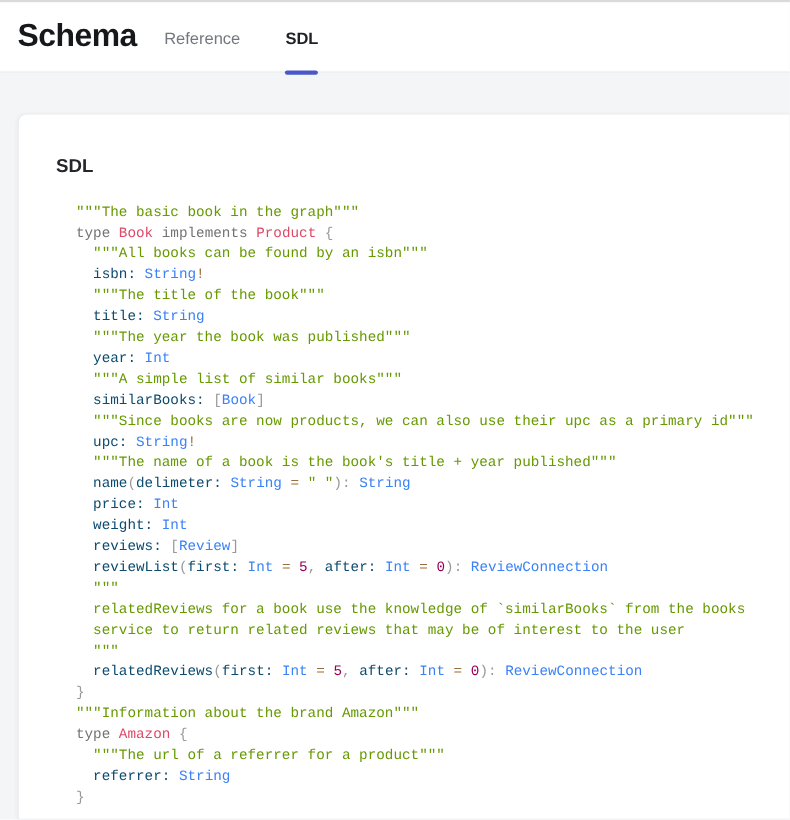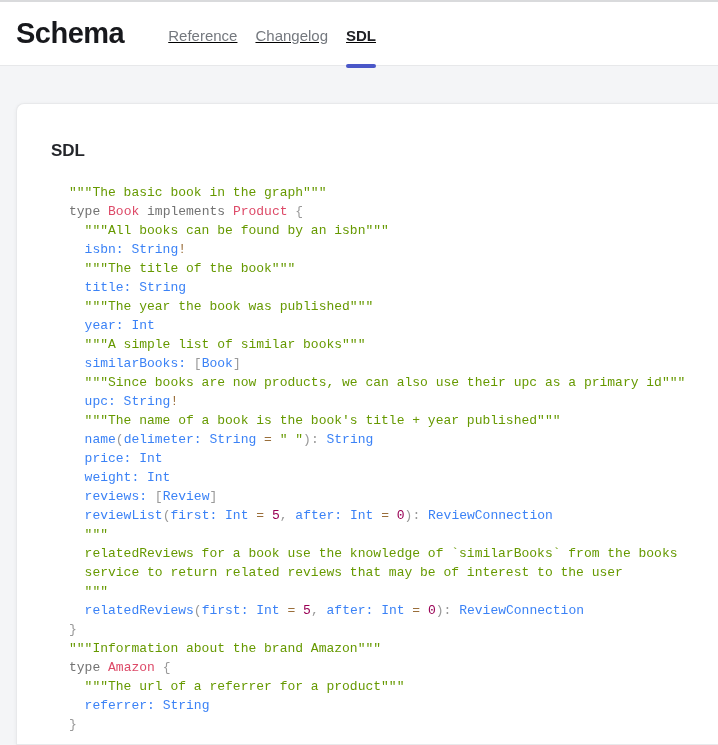--- a/index.html
+++ b/index.html
@@ -20,26 +20,25 @@
     position: relative;
   }
   .page-title {
     font-size: 29px;
     font-weight: 700;
     color: #17181c;
     letter-spacing: -0.5px;
   }
   .tabs {
     display: flex;
-    margin-left: 44px;
+    margin-left: 25px;
     margin-top: 4px;
     height: 100%;
     align-items: center;
-    gap: 18px;
-    text-decoration: underline;
+    gap: 41px;
   }
   .tab {
     font-size: 15px;
     color: #74787e;
     cursor: pointer;
     position: relative;
     height: 100%;
     display: flex;
     align-items: center;
     text-decoration: none;
@@ -84,34 +83,33 @@
     font-size: 13px;
     line-height: 19px;
     white-space: pre;
     color: #393a34;
   }
   .code-line { height: 19px; }
   
   .tk-str  { color: #669900; }
   .tk-kw   { color: #737373; }
   .tk-cls  { color: #dd4a68; }
-  .tk-attr { color: #3b82f6; }
+  .tk-attr { color: #0c4a6e; }
   .tk-num  { color: #990055; }
   .tk-op   { color: #9a6e3a; }
   .tk-pun  { color: #999999; }
   .tk-pln  { color: #3b82f6; }
 </style>
 </head>
 <body>
 
 <div class="header">
   <h1 class="page-title">Schema</h1>
   <nav class="tabs">
     <a class="tab">Reference</a>
-    <a class="tab">Changelog</a>
     <a class="tab active">
         <span>SDL</span>
         <span class="tab-underline"></span>
       </a>
   </nav>
 </div>
 
 <div class="content">
   <section class="card">
     <h2 class="card-heading">SDL</h2>

